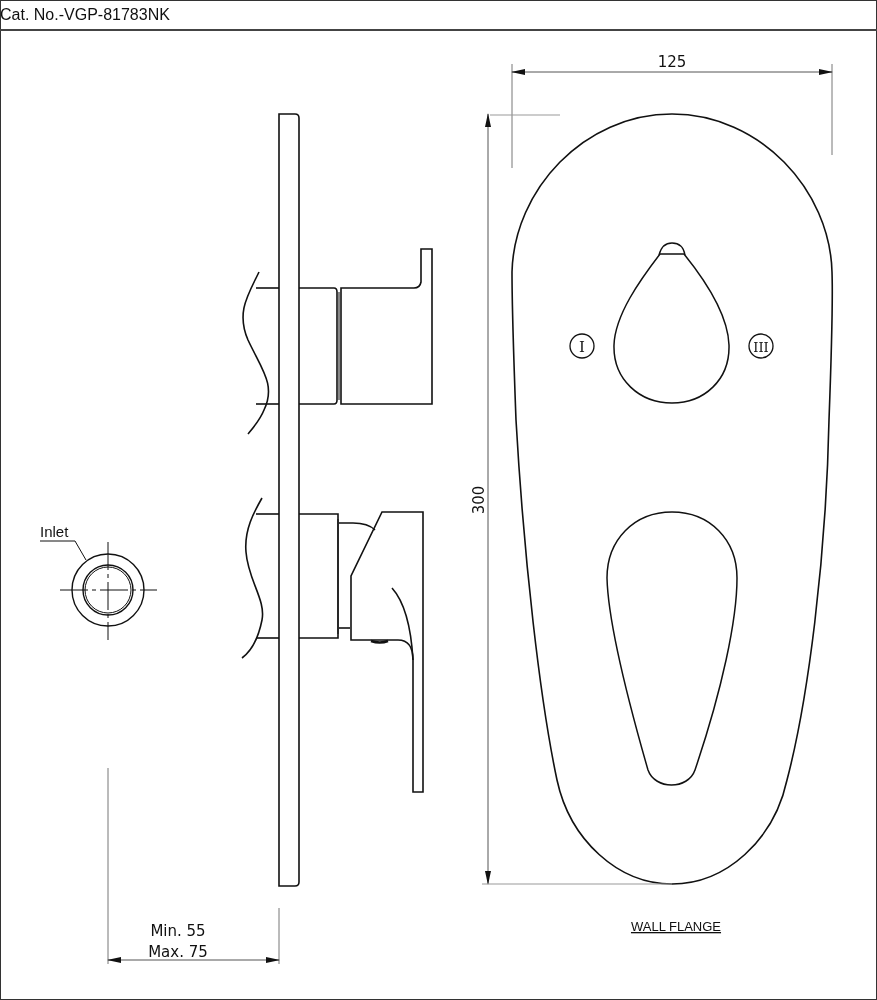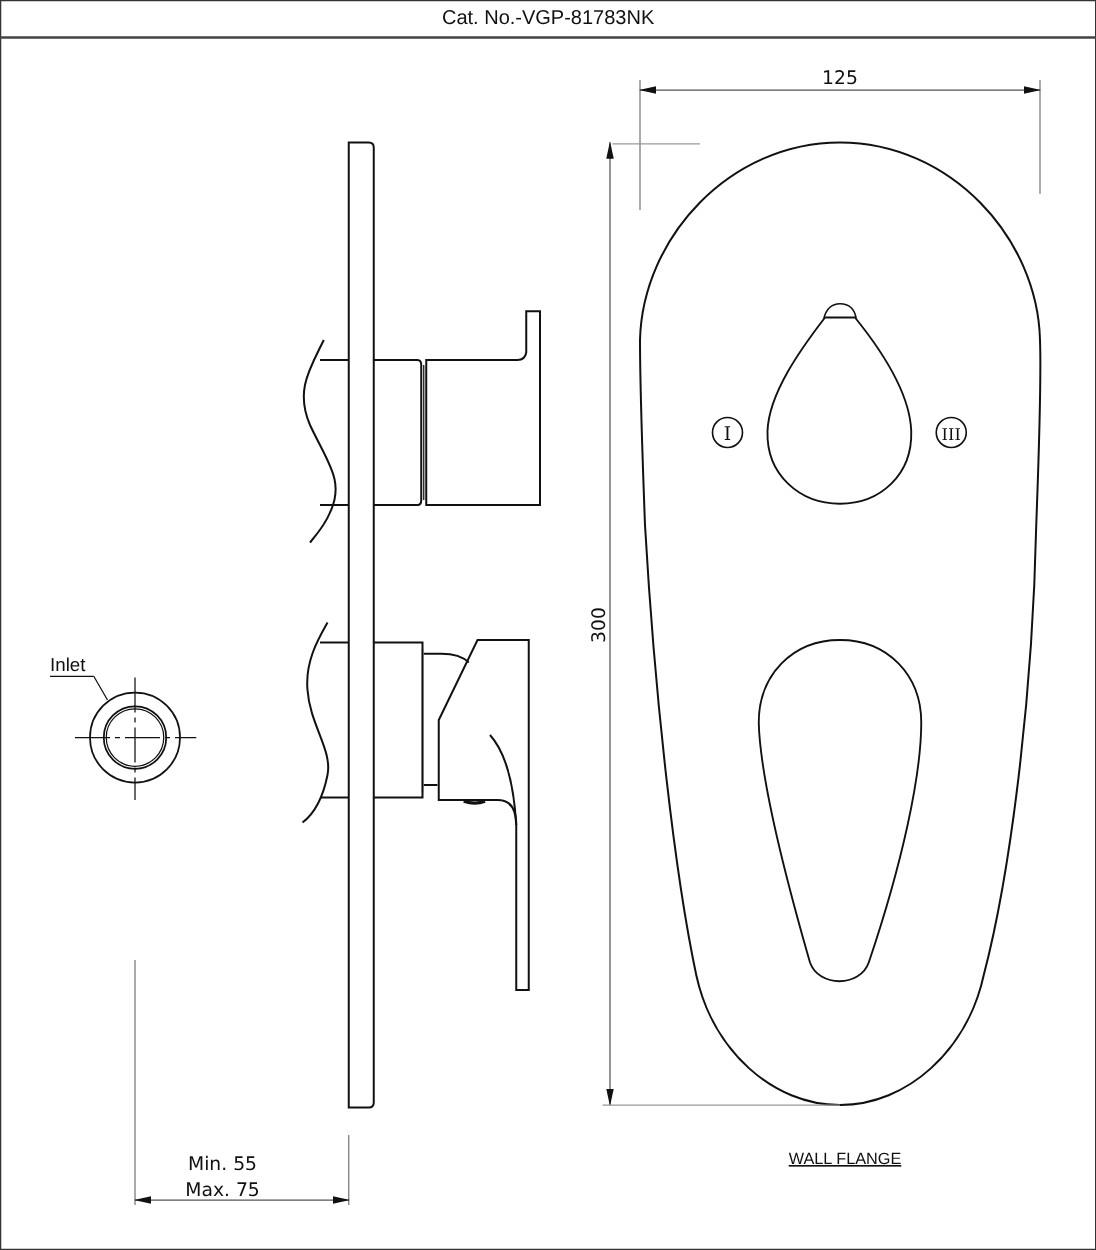--- a/index.html
+++ b/index.html
@@ -1,19 +1,19 @@
 <!DOCTYPE html>
 <html><head>
 <meta charset="utf-8">
 <style>
   html, body { margin:0; padding:0; background:#ffffff; }
   body { width:877px; height:1000px; position:relative; overflow:hidden; }
   .frame { position:absolute; left:0; top:0; width:875px; height:998px; border:1px solid #333; }
   .title-bar { position:absolute; left:0; top:0; width:877px; height:29px; border-bottom:2px solid #444;
-    display:flex; align-items:center; justify-content:center;
+    display:flex; align-items:center; justify-content:flex-start;
     font-family:"Liberation Sans", sans-serif; font-size:16px; color:#111; }
   svg.drawing { position:absolute; left:0; top:0; }
   .lbl { font-family:"DejaVu Sans", sans-serif; fill:#111; }
   .lbl-sans { font-family:"Liberation Sans", sans-serif; fill:#111; }
   .roman { font-family:"DejaVu Serif", serif; fill:#111; }
 </style>
 </head>
 <body>
 
 <div class="frame"></div>

